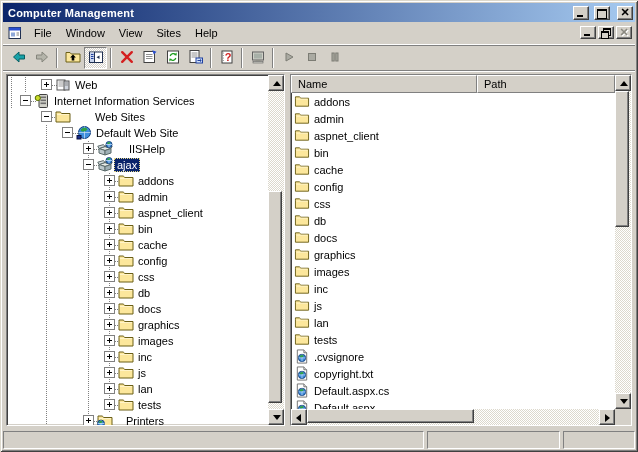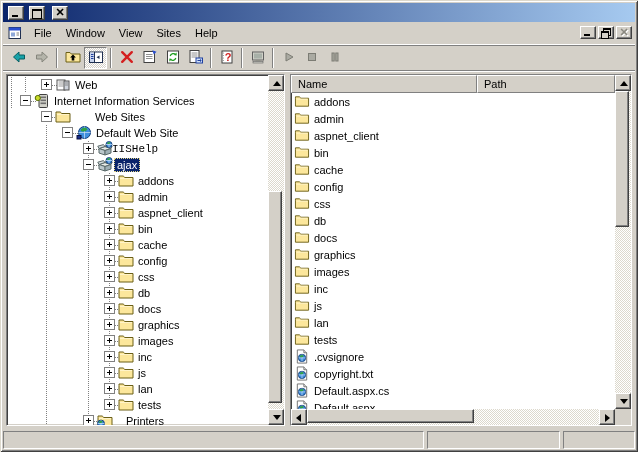--- a/index.html
+++ b/index.html
@@ -134,20 +134,21 @@
 
 <div class="win">
 
   <div class="titlebar">
     <span id="title-icon"><svg viewBox="0 0 16 16" xmlns="http://www.w3.org/2000/svg">
           <rect x="1.5" y="2" width="11.5" height="8.5" fill="#e6e6de" stroke="#202020"></rect>
           <rect x="3" y="3.5" width="8.5" height="5.5" fill="#2a4fd0"></rect>
           <rect x="5" y="10.5" width="4.5" height="1.6" fill="#9a9a92"></rect>
           <rect x="3" y="12.1" width="9" height="1.8" fill="#d4d0c8" stroke="#202020" stroke-width="0.6"></rect>
         </svg></span>
+    <span class="title">Computer Management</span>
     <span class="cap-btn"><span class="glyph-min"></span></span>
     <span class="cap-btn glyph-max"></span>
     <span class="cap-btn glyph-x gap">✕</span>
   </div>
 
   <div class="menubar">
     <span class="sysicon" id="menu-sysicon"><svg viewBox="0 0 16 16" xmlns="http://www.w3.org/2000/svg">
           <rect x="2" y="2.5" width="11.5" height="11" fill="#fff" stroke="#203050"></rect>
           <rect x="2" y="2.5" width="11.5" height="3" fill="#2a4fd0"></rect>
           <rect x="4" y="7.5" width="4" height="4" fill="#8fa8d8"></rect>
@@ -325,21 +326,21 @@
             <span class="tree-icon" style="left: 90px;"><svg viewBox="0 0 16 16" xmlns="http://www.w3.org/2000/svg">
                 <path d="M2 7.5 L8 5.5 L14 7.5 L8 9.5 Z" fill="#e8ece8" stroke="#5a6a6a"></path>
                 <path d="M2 7.5 L2 12 L8 14 L8 9.5 Z" fill="#bcc8cc" stroke="#5a6a6a"></path>
                 <path d="M14 7.5 L14 12 L8 14 L8 9.5 Z" fill="#9fb0b6" stroke="#5a6a6a"></path>
                 <path d="M2 7.5 L0.8 5.2 L6.5 3.6 L8 5.5 Z" fill="#d5dde0" stroke="#5a6a6a"></path>
                 <path d="M14 7.5 L15.2 5.2 L9.5 3.6 L8 5.5 Z" fill="#c2ccd0" stroke="#5a6a6a"></path>
                 <circle cx="12" cy="3.5" r="3" fill="#3f8ede" stroke="#14407e"></circle>
                 <path d="M9 3.5 H15 M12 0.5 V6.5" stroke="#cfe2f8" stroke-width="0.7" fill="none"></path>
                 <path d="M10.2 1.8499999999999999 q2.0999999999999996 -1.6500000000000001 3.3000000000000003 0 q-0.8999999999999999 1.7999999999999998 -3.3000000000000003 0.8999999999999999 z" fill="#2fa045"></path>
               </svg></span>
-            <span class="tree-label" style="left: 102px; font-family: Liberation Mono, monospace;">IISHelp</span>
+            <span class="tree-label" style="left: 119px;">IISHelp</span>
           </div>
           <div class="tree-row">
             <span class="guide-v" style="left: 39px;"></span>
             <span class="guide-v" style="left: 81px;"></span>
             <span class="guide-h" style="left: 87px; width: 5px;"></span>
             <span class="expander minus" style="left: 76px;"></span>
             <span class="tree-icon" style="left: 90px;"><svg viewBox="0 0 16 16" xmlns="http://www.w3.org/2000/svg">
                 <path d="M2 7.5 L8 5.5 L14 7.5 L8 9.5 Z" fill="#e8ece8" stroke="#5a6a6a"></path>
                 <path d="M2 7.5 L2 12 L8 14 L8 9.5 Z" fill="#bcc8cc" stroke="#5a6a6a"></path>
                 <path d="M14 7.5 L14 12 L8 14 L8 9.5 Z" fill="#9fb0b6" stroke="#5a6a6a"></path>

